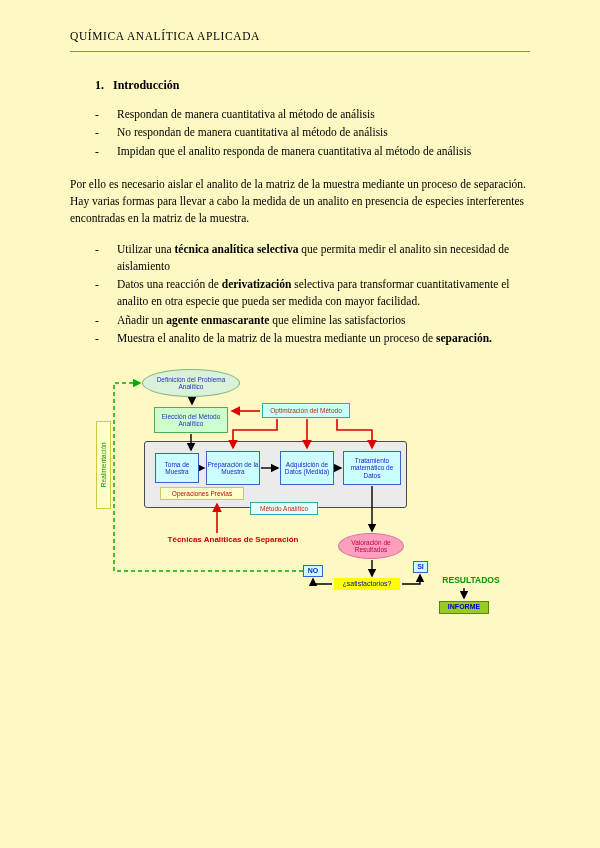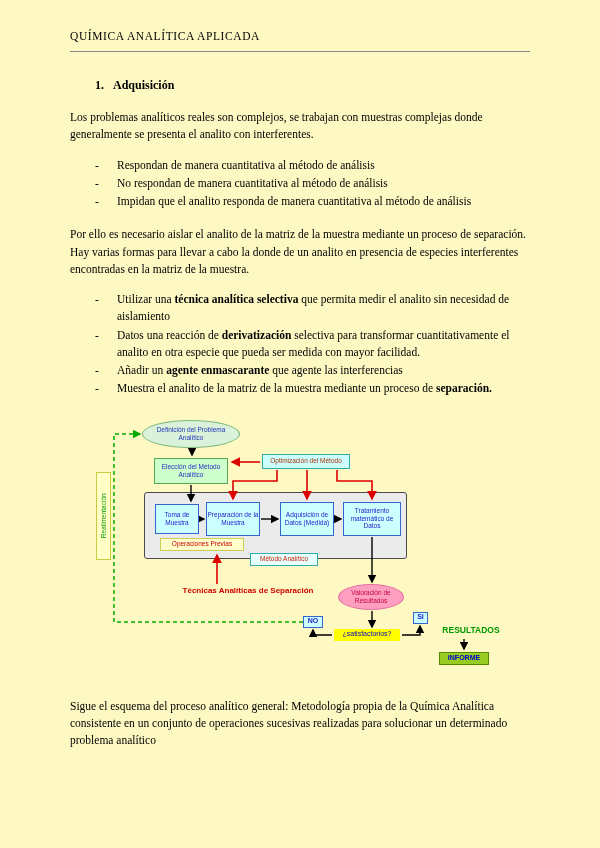--- a/index.html
+++ b/index.html
@@ -37,75 +37,74 @@
   .n-toma{left:73px;top:86px;width:44px;height:30px;}
   .n-prep{left:124px;top:84px;width:54px;height:34px;}
   .n-adq{left:198px;top:84px;width:54px;height:34px;}
   .n-trat{left:261px;top:84px;width:58px;height:34px;}
   .n-oper{left:78px;top:120px;width:84px;height:13px;background:#ffffcc;border:1px solid #cccc55;
           color:#cc0000;font-size:6.5px;}
   .n-met{left:168px;top:135px;width:68px;height:13px;background:#e6ffff;border:1px solid #33aaaa;
          color:#cc2200;font-size:6.5px;}
   .n-feed{left:14px;top:54px;width:15px;height:88px;background:#ffffc6;border:1px solid #cccc44;}
   .n-feed span{transform:rotate(-90deg);white-space:nowrap;font-size:6.5px;color:#009900;}
-  .n-tec{left:61px;top:167px;width:210px;height:12px;color:#cc0000;font-weight:bold;font-size:8px;}
+  .n-tec{left:46px;top:167px;width:210px;height:12px;color:#cc0000;font-weight:bold;font-size:8px;}
   .n-val{left:256px;top:166px;width:66px;height:26px;background:#ff9fc0;border:1px solid #e070a0;
          border-radius:50%;color:#c00040;font-size:6.5px;}
   .n-no{left:221px;top:198px;width:20px;height:12px;font-weight:bold;}
   .n-si{left:331px;top:194px;width:15px;height:12px;font-weight:bold;}
   .n-sat{left:252px;top:211px;width:66px;height:12px;background:#ffff00;color:#0000cc;font-size:7px;}
   .n-res{left:357px;top:207px;width:64px;height:13px;color:#009900;font-weight:bold;font-size:8.5px;}
   .n-inf{left:357px;top:234px;width:50px;height:13px;background:#99cc22;border:1px solid #558800;
          color:#0000cc;font-weight:bold;font-size:7px;}
   .sm{font-size:7px;}
 </style>
 </head>
 <body>
 
 <div class="page">
 
   <div class="doc-title">QUÍMICA ANALÍTICA APLICADA</div>
   <div class="rule"></div>
 
   <div class="section-heading">
     <span class="num">1.</span>
-    <span>Adquisición</span>
+    <span>Introducción</span>
   </div>
 
-  <div class="para">Los problemas analíticos reales son complejos, se trabajan con muestras complejas donde generalmente se presenta el analito con interferentes.</div>
 
   <div class="dash-list">
     <div class="dash-item">
       <span class="dash">-</span>
       <span class="txt">Respondan de manera cuantitativa al método de análisis</span>
     </div>
     <div class="dash-item">
       <span class="dash">-</span>
       <span class="txt">No respondan de manera cuantitativa al método de análisis</span>
     </div>
     <div class="dash-item">
       <span class="dash">-</span>
       <span class="txt">Impidan que el analito responda de manera cuantitativa al método de análisis</span>
     </div>
   </div>
 
-  <div class="para">Por ello es necesario aislar el analito de la matriz de la muestra mediante un proceso de separación. Hay varias formas para llevar a cabo la donde de un analito en presencia de especies interferentes encontradas en la matriz de la muestra.</div>
+  <div class="para">Por ello es necesario aislar el analito de la matriz de la muestra mediante un proceso de separación. Hay varias formas para llevar a cabo la medida de un analito en presencia de especies interferentes encontradas en la matriz de la muestra.</div>
 
   <div class="dash-list">
     <div class="dash-item">
       <span class="dash">-</span>
       <span class="txt"><span>Utilizar una </span><b>técnica analítica selectiva</b><span> que permita medir el analito sin necesidad de aislamiento</span></span>
     </div>
     <div class="dash-item">
       <span class="dash">-</span>
       <span class="txt"><span>Datos una reacción de </span><b>derivatización</b><span> selectiva para transformar cuantitativamente el analito en otra especie que pueda ser medida con mayor facilidad.</span></span>
     </div>
     <div class="dash-item">
       <span class="dash">-</span>
-      <span class="txt"><span>Añadir un </span><b>agente enmascarante</b><span> que agente las interferencias</span></span>
+      <span class="txt"><span>Añadir un </span><b>agente enmascarante</b><span> que elimine las satisfactorios</span></span>
     </div>
     <div class="dash-item">
       <span class="dash">-</span>
       <span class="txt"><span>Muestra el analito de la matriz de la muestra mediante un proceso de </span><b>separación.</b></span>
     </div>
   </div>
 
   <div class="diagram">
 
     <div class="node n-gray"></div>
@@ -158,15 +157,14 @@
     </div>
     <div class="node n-tec">Técnicas Analíticas de Separación</div>
     <div class="node n-val">Valoración de Resultados</div>
     <div class="node n-cyan n-no sm">NO</div>
     <div class="node n-sat">¿satisfactorios?</div>
     <div class="node n-cyan n-si sm">SI</div>
     <div class="node n-res">RESULTADOS</div>
     <div class="node n-inf">INFORME</div>
   </div>
 
-  <div class="para">Sigue el esquema del proceso analítico general: Metodología propia de la Química Analítica consistente en un conjunto de operaciones sucesivas realizadas para solucionar un determinado problema analítico</div>
 
 </div>
 
 </body></html>

